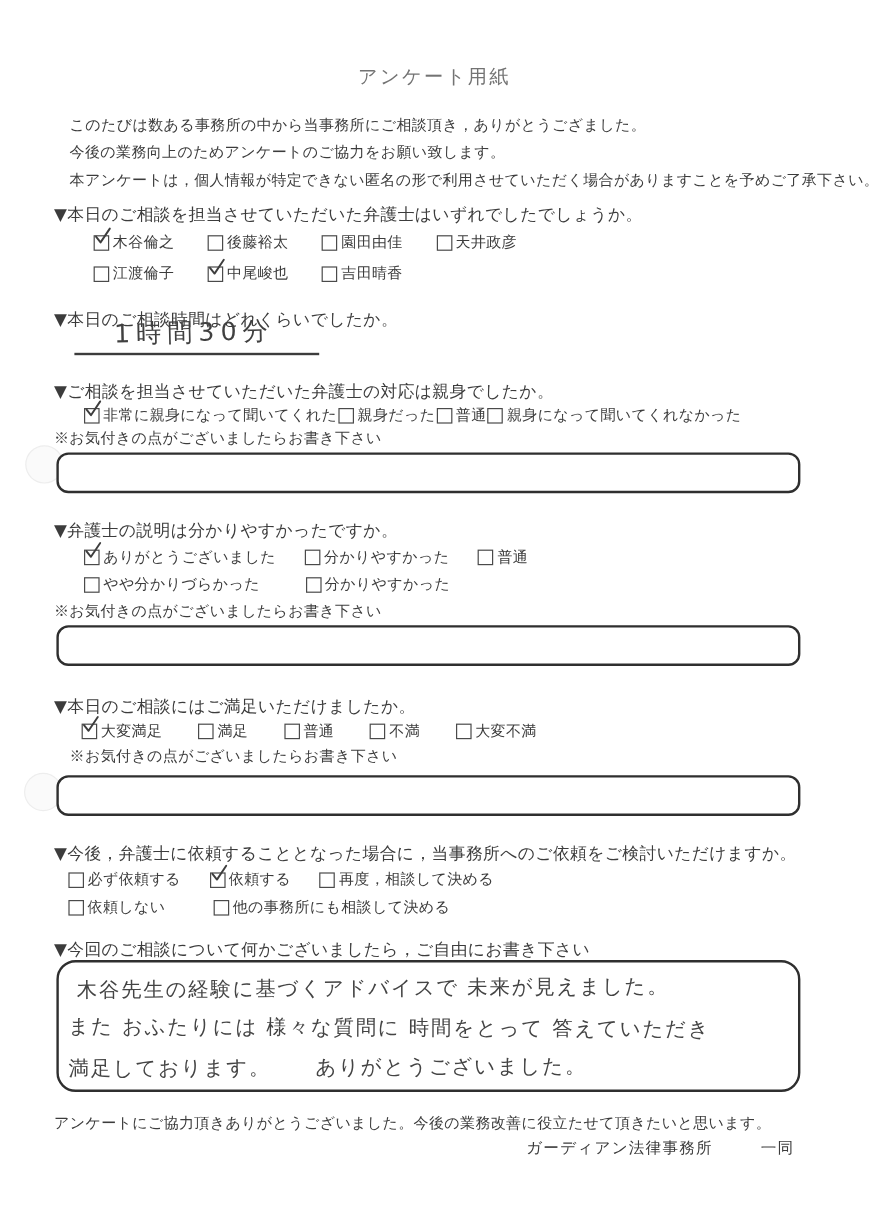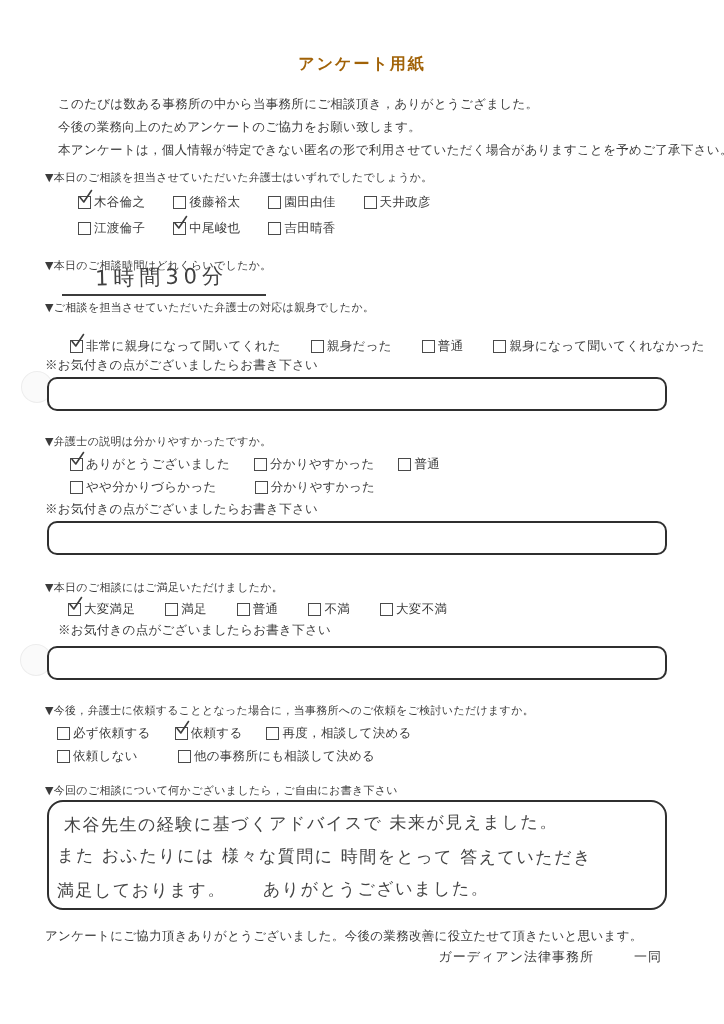--- a/index.html
+++ b/index.html
@@ -1,24 +1,24 @@
 <!DOCTYPE html>
 <html><head>
 <meta charset="utf-8">
 <style>
   html,body{margin:0;padding:0;}
   body{
     width:724px;height:1024px;background:#ffffff;position:relative;overflow:hidden;
     font-family:"DejaVu Serif","Liberation Serif",serif;color:#3c3c3c;
   }
   .abs{position:absolute;}
-  .title{top:54px;left:0;width:724px;text-align:center;font-size:16px;font-weight:700;
-         letter-spacing:2px;color:#a16207;}
+  .title{top:54px;left:0;width:724px;text-align:center;font-size:16px;font-weight:400;
+         letter-spacing:2px;color:#737373;}
   .intro{top:92px;left:58px;font-size:12.5px;line-height:23px;letter-spacing:0.3px;white-space:nowrap;}
-  .prompt{font-size:11px;letter-spacing:0.3px;white-space:nowrap;}
+  .prompt{font-size:14px;letter-spacing:0.3px;white-space:nowrap;}
   .note{font-size:12.5px;letter-spacing:0.3px;white-space:nowrap;}
   .row{display:flex;align-items:center;white-space:nowrap;font-size:12.5px;letter-spacing:0.3px;}
   .opt{display:inline-flex;align-items:center;}
   .cb{position:relative;display:inline-block;width:11px;height:11px;flex:none;
       border:1.4px solid #4a4a4a;margin-right:3px;background:#fff;}
   .cb svg{display:none;position:absolute;left:-2px;top:-8px;overflow:visible;}
   .cb.checked svg{display:block;}
   .cbox{border:2px solid #2f2f2f;border-radius:10px;width:616px;height:30px;background:#fff;}
   .bigbox{border:2px solid #2f2f2f;border-radius:16px;width:616px;height:106px;background:#fff;}
   .hw{font-family:"DejaVu Sans",sans-serif;color:#444444;font-size:17px;letter-spacing:1.5px;white-space:nowrap;}
@@ -85,22 +85,22 @@
     <span class="opt">
         <span class="cb"></span>
         <span>吉田晴香</span>
       </span>
   </div>
 
   <div class="abs prompt" style="top:258px;left:45px;">▼本日のご相談時間はどれくらいでしたか。</div>
   <div class="abs" style="top:263px;left:95px;"><span class="hw-time">1時間30分</span></div>
   <div class="abs underline" style="top:294px;left:62px;width:204px;"></div>
 
-  <div class="abs prompt" style="top:300px;left:45px;">▼ご相談を担当させていただいた弁護士の対応は親身でしたか。</div>
-  <div class="abs row" style="top:338px;left:70px;gap:30px;">
+  <div class="abs prompt" style="top:318px;left:45px;">▼ご相談を担当させていただいた弁護士の対応は親身でしたか。</div>
+  <div class="abs row" style="top:338px;left:70px;gap:1px;">
     <span class="opt">
         <span class="cb checked">
           <svg width="17" height="17" viewBox="0 0 17 17">
             <path d="M3 8.2L6.8 13L14.5 1.5" fill="none" stroke="#3d3d3d" stroke-width="1.6" stroke-linecap="round" stroke-linejoin="round"></path>
           </svg>
         </span>
         <span>非常に親身になって聞いてくれた</span>
       </span>
     <span class="opt">
         <span class="cb"></span>

